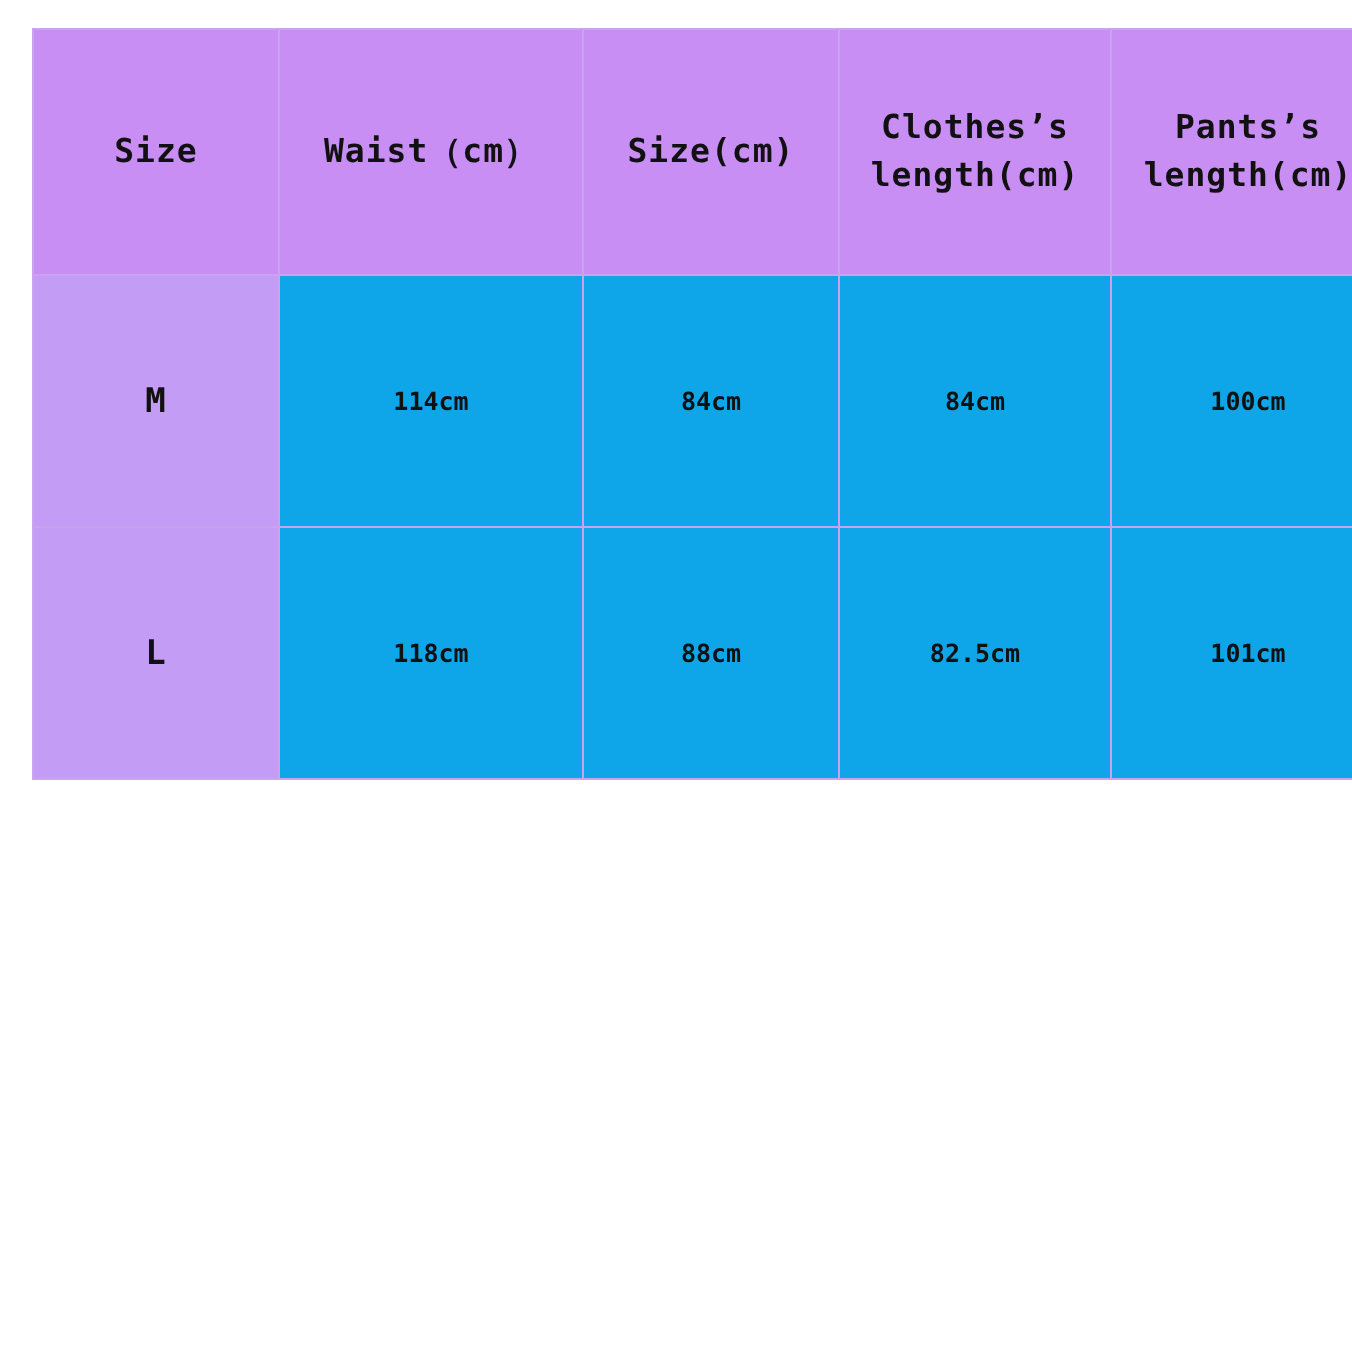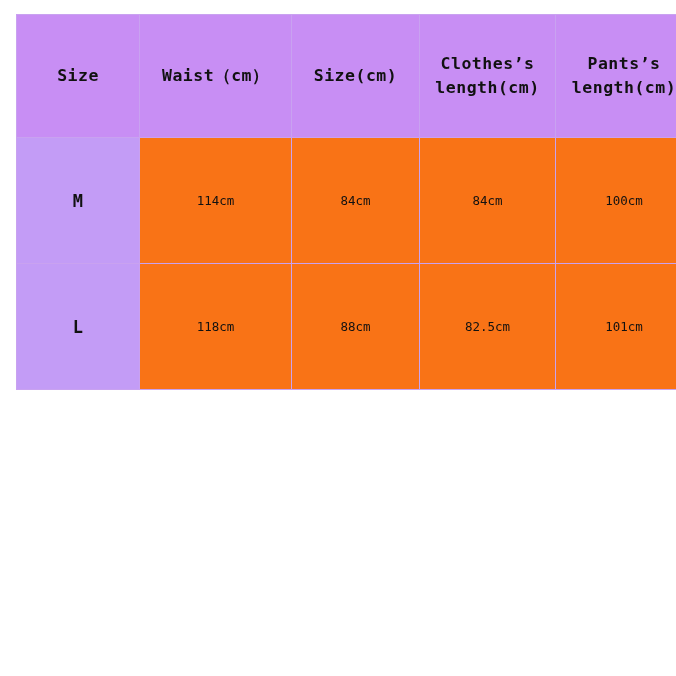--- a/index.html
+++ b/index.html
@@ -44,23 +44,23 @@
   thead td {
     height: 122px;
     background: #c88ef4;
     font-size: 16.5px;
     font-weight: bold;
     letter-spacing: 0.5px;
     line-height: 1.45;
   }
   tbody td {
     height: 125px;
-    background: #f97316;
+    background: #0ea5e9;
     font-size: 12.5px;
-    font-weight: normal;
+    font-weight: bold;
   }
   tbody td.sizecell {
     background: #c39cf6;
     font-size: 17px;
     font-weight: bold;
     letter-spacing: 0.5px;
   }
   .hdr-line {
     display: block;
   }

